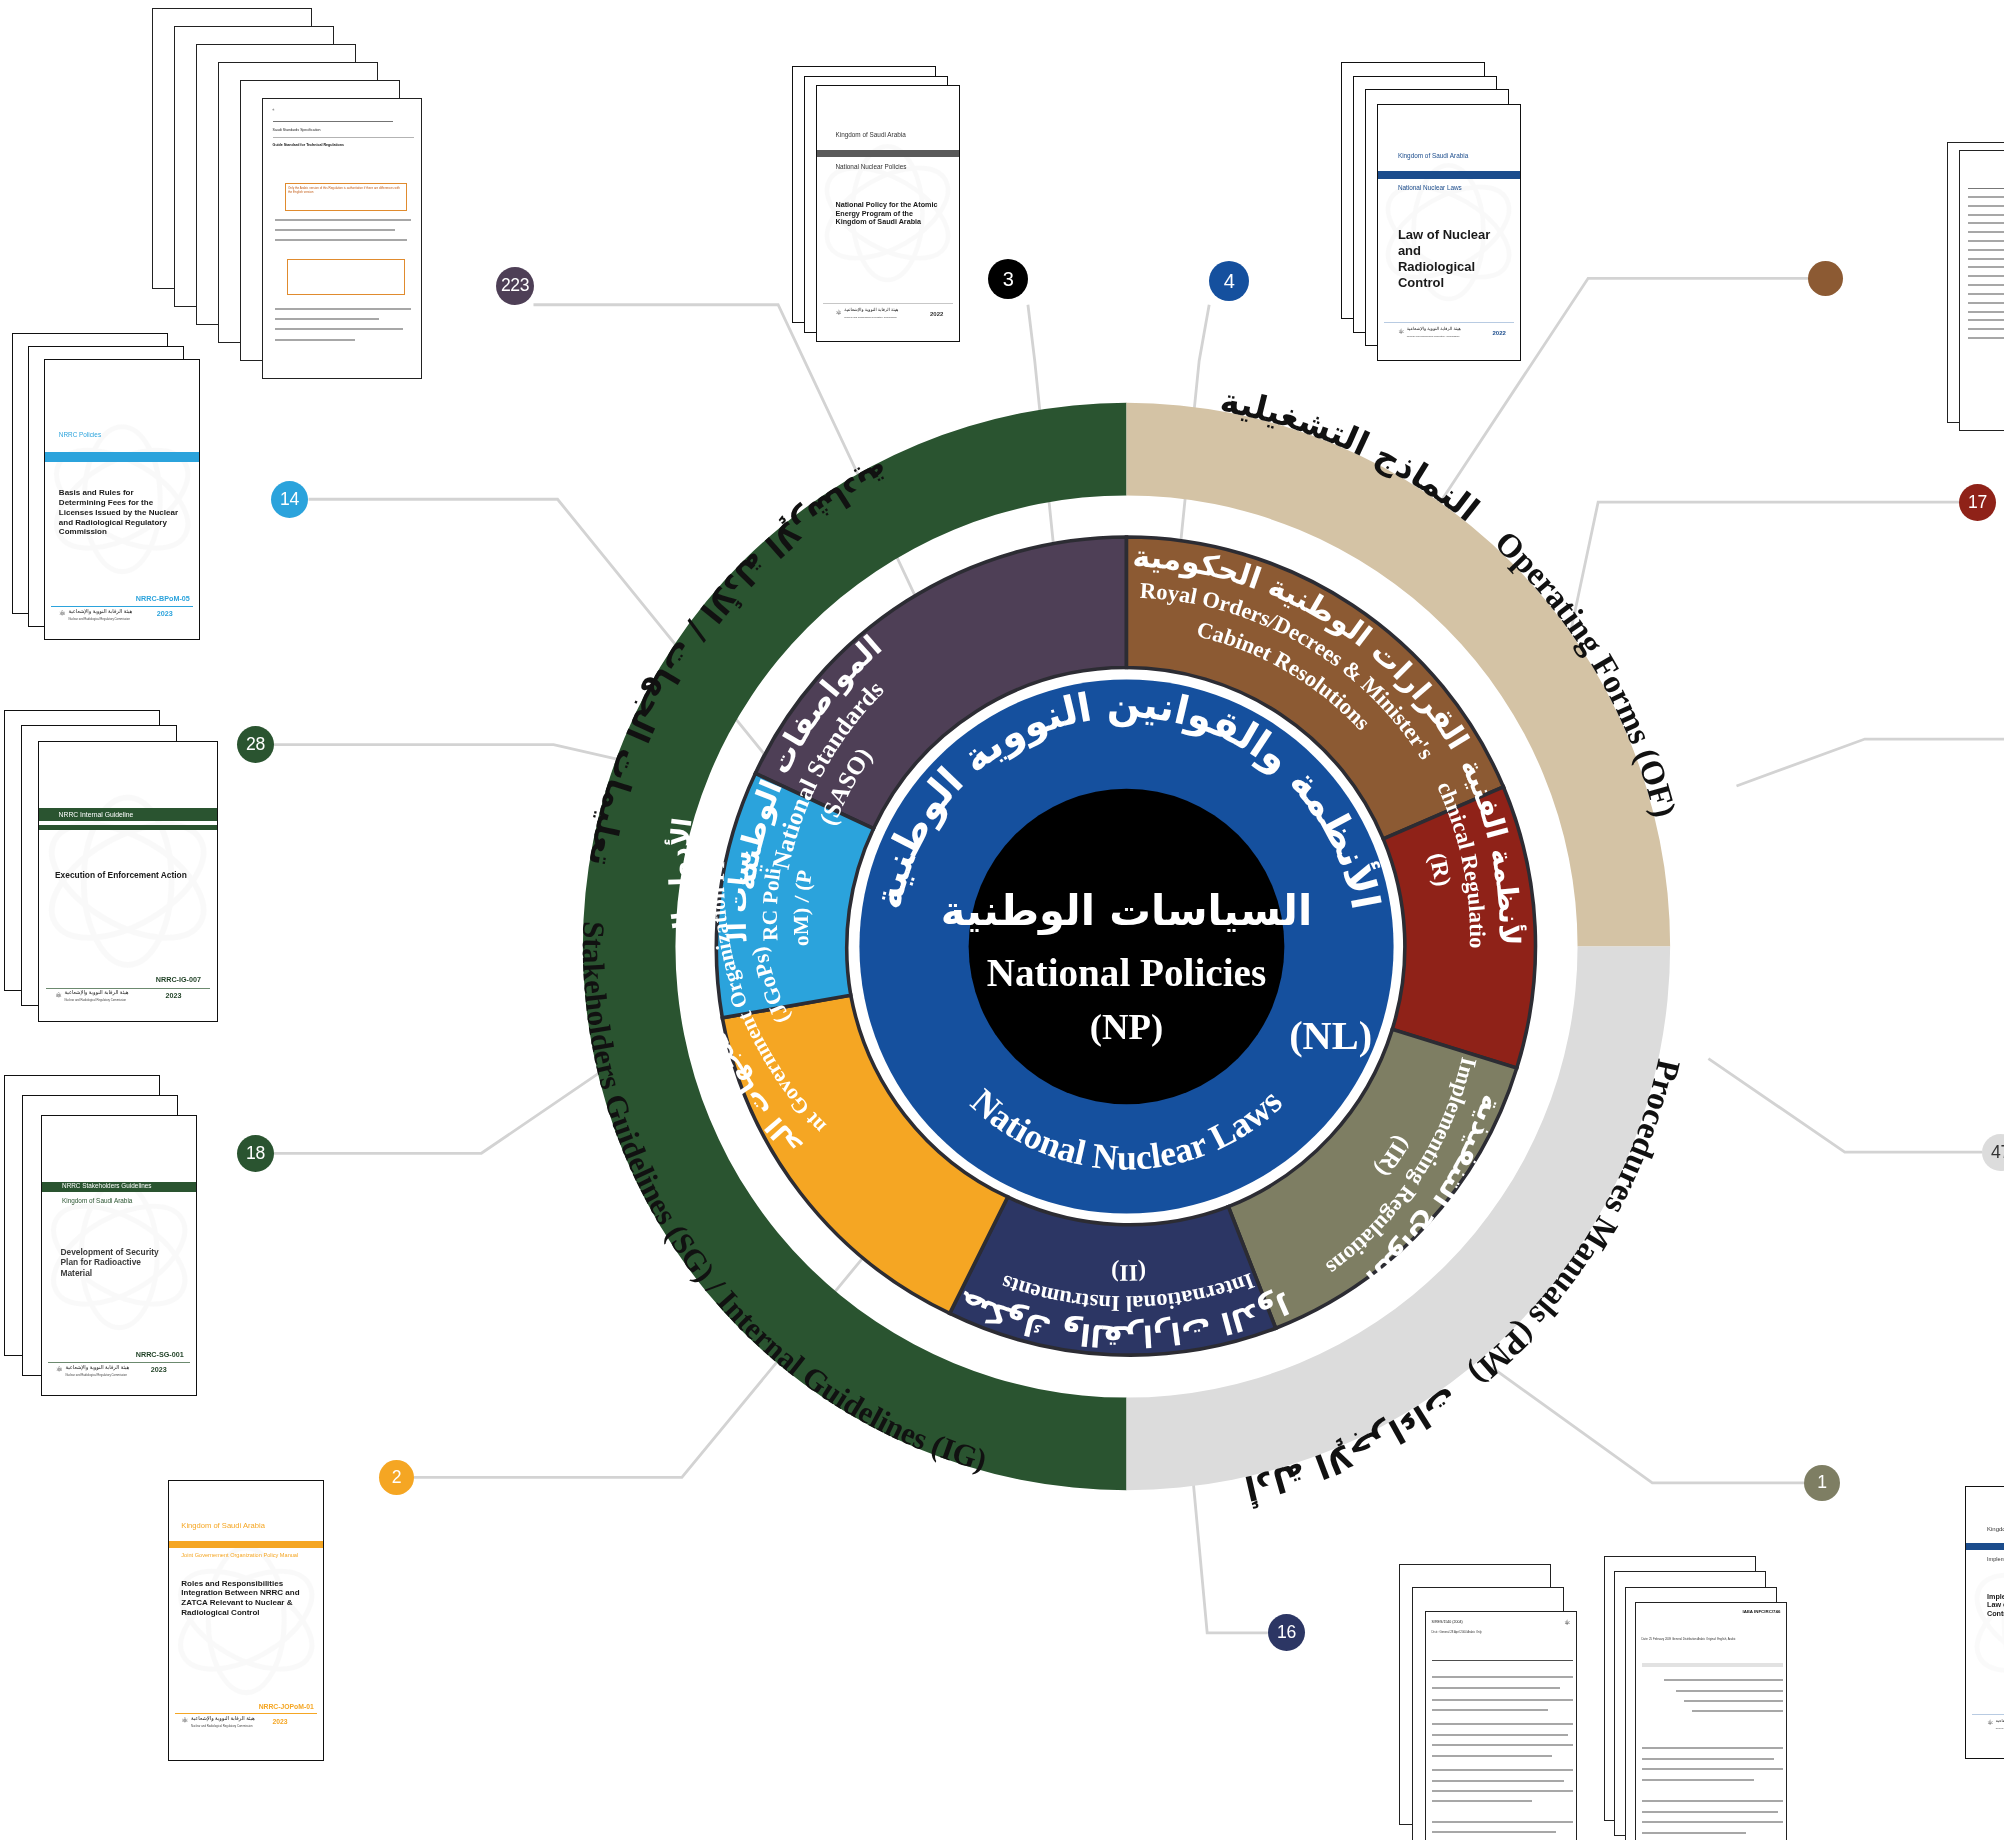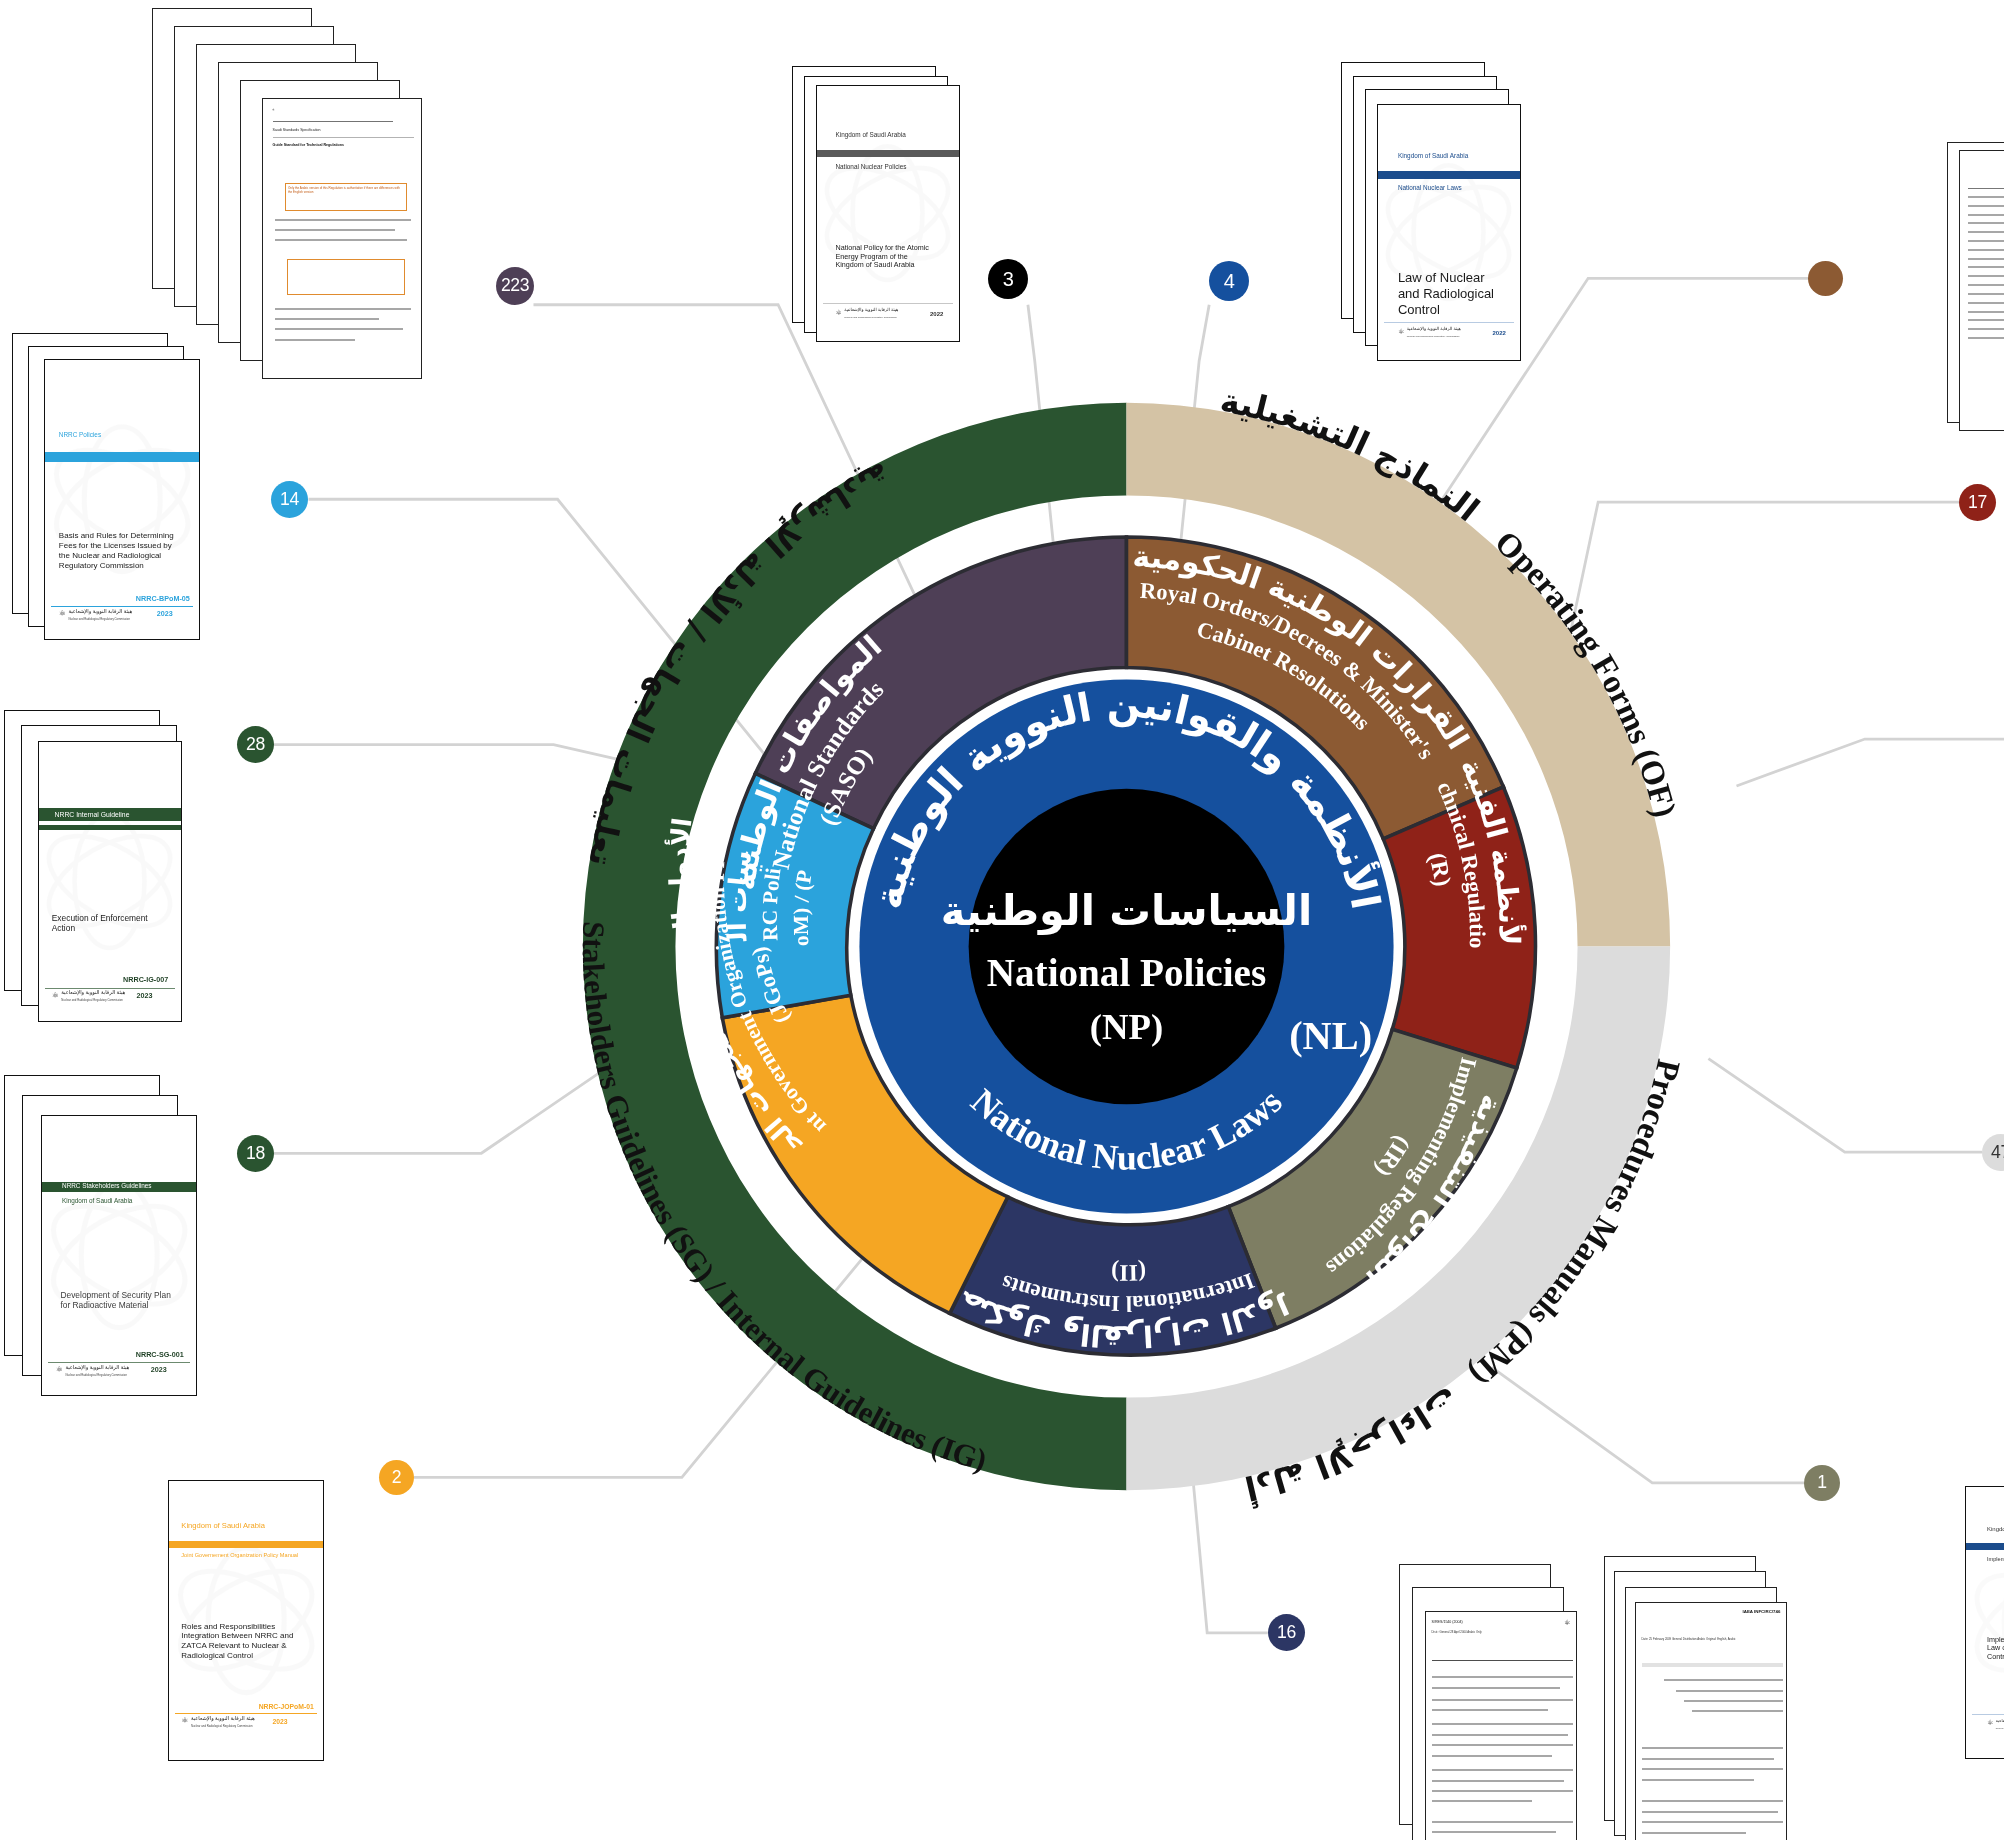--- a/index.html
+++ b/index.html
@@ -11,21 +11,21 @@
   .badge{position:absolute;border-radius:50%;display:flex;align-items:center;justify-content:center;
          color:#fff;font-weight:400;letter-spacing:-0.4px;}
   .badge span{display:block;line-height:1;}
 
   
   .docstack{position:absolute;}
   .doc{position:absolute;background:#fff;border:1.2px solid #111;box-sizing:border-box;overflow:hidden;}
   .doc .wm{position:absolute;left:-6%;top:8%;width:112%;height:84%;opacity:.10;}
   .doc .kicker{position:absolute;font-weight:400;white-space:nowrap;}
   .doc .band{position:absolute;left:0;width:100%;}
-  .doc .title{position:absolute;font-weight:normal;color:#1a1a1a;line-height:1.22;margin-top:43px;}
+  .doc .title{position:absolute;font-weight:bold;color:#1a1a1a;line-height:1.22;}
   .doc .code{position:absolute;font-weight:bold;text-align:right;}
   .doc .year{position:absolute;font-weight:bold;}
   .doc .rule{position:absolute;left:4%;width:92%;height:0.8px;}
   .doc .logo{position:absolute;display:flex;align-items:center;gap:2.4px;}
   .doc .logo .ar{font-size:5.2px;color:#222;}
   .doc .logo .en{font-size:2.8px;color:#444;}
   .doc .kos{position:absolute;font-weight:400;white-space:nowrap;}
 
   .textdoc{position:absolute;background:#fff;border:0.8px solid #222;box-sizing:border-box;overflow:hidden;}
   .textdoc .ln{position:absolute;background:#8a8a8a;height:1.6px;opacity:.75;}
@@ -285,21 +285,21 @@
       <div class="logo" style="left:9%;bottom:6.5%;">
         <span style="font-size:8px;color:#333;">⚛</span>
         <span><span class="ar">هيئة الرقابة النووية والإشعاعية</span><br><span class="en">Nuclear and Radiological Regulatory Commission</span></span>
       </div>
     </div>
   </div>
 
   <div class="docstack" style="left:4px;top:710px;width:225px;height:329px;">
     <div class="doc" style="left:0px;top:0px;width:156px;height:281px;"></div>
     <div class="doc" style="left:17px;top:15.2px;width:156px;height:281px;"></div>
-    <div class="doc" style="left:34px;top:30.5px;width:144px;height:281px;">
+    <div class="doc" style="left:34px;top:30.5px;width:180px;height:281px;">
       <svg class="wm" viewBox="0 0 100 100">
           <g fill="none" stroke="#cfcfcf" stroke-width="3">
             <ellipse cx="50" cy="50" rx="42" ry="22" transform="rotate(30 50 50)"></ellipse>
             <ellipse cx="50" cy="50" rx="42" ry="22" transform="rotate(-30 50 50)"></ellipse>
             <ellipse cx="50" cy="50" rx="22" ry="42"></ellipse>
           </g>
         </svg>
       <div class="band" style="top:24%;height:4.6%;background:#2A5430;"></div>
       <div class="kicker" style="left:11%;top:24.8%;font-size:6.8px;color:#ffffff;">NRRC Internal Guideline</div>
       <div class="band" style="top:30%;height:1.6%;background:#2A5430;"></div>

